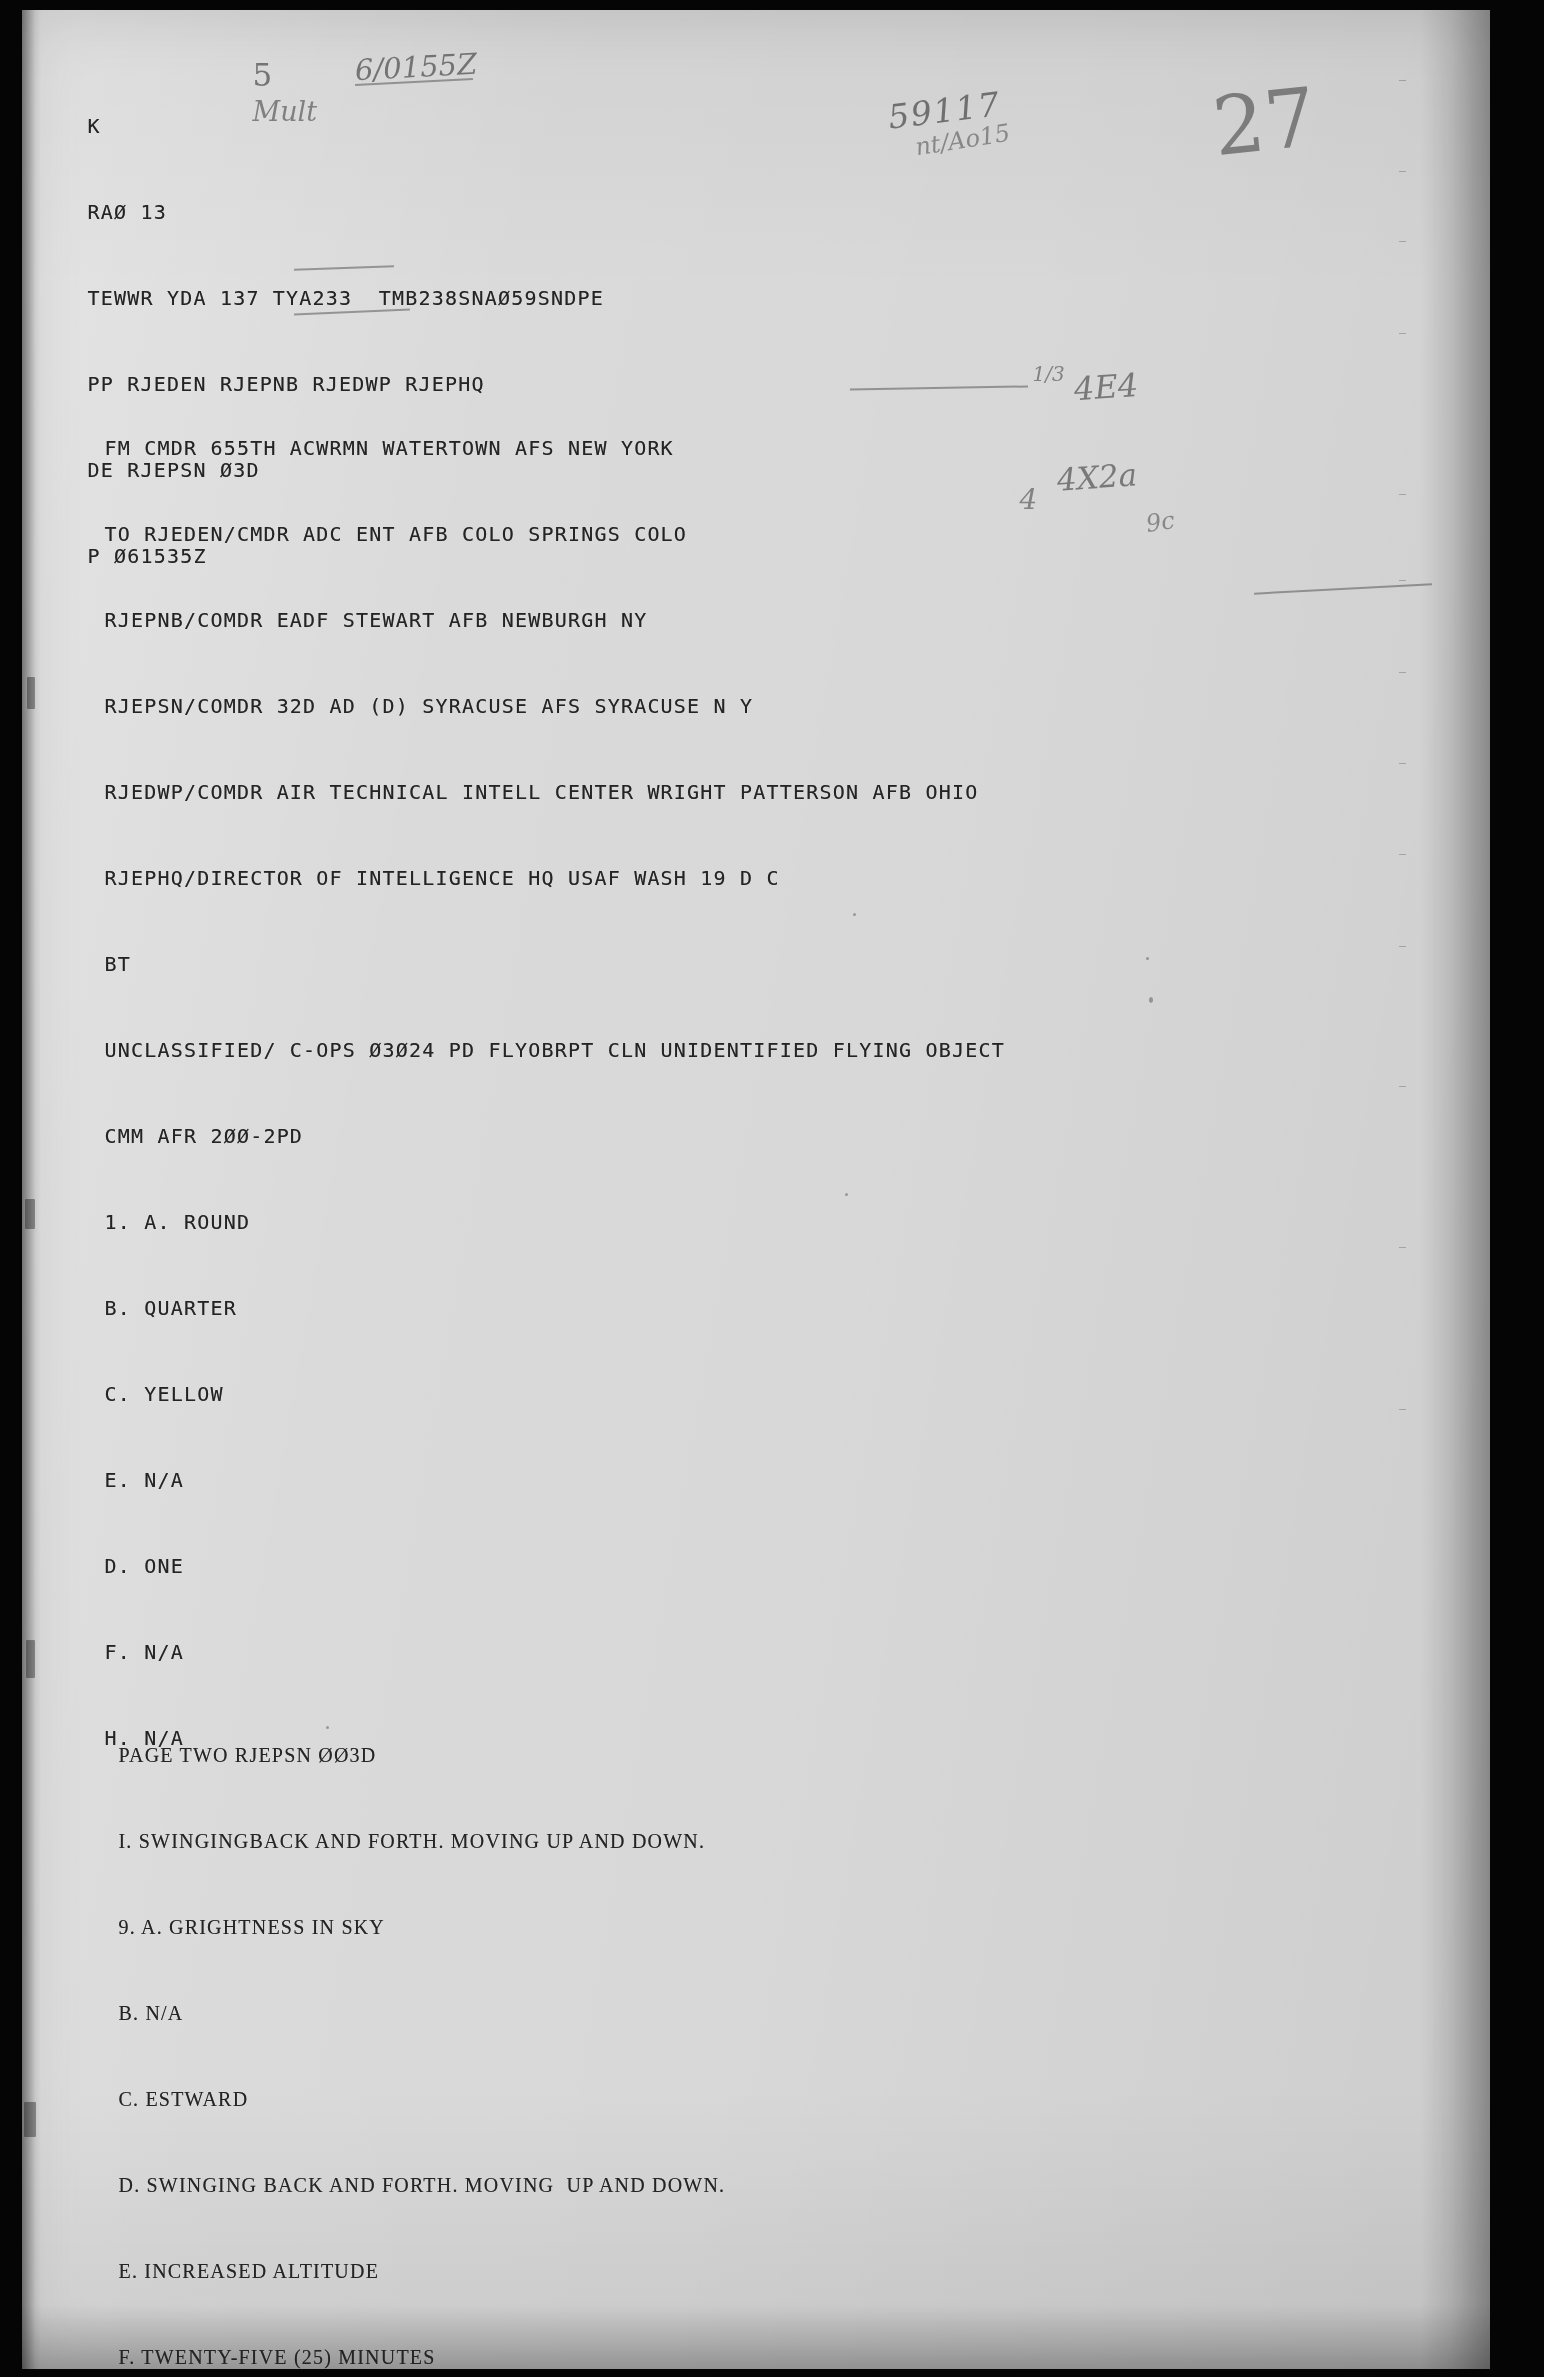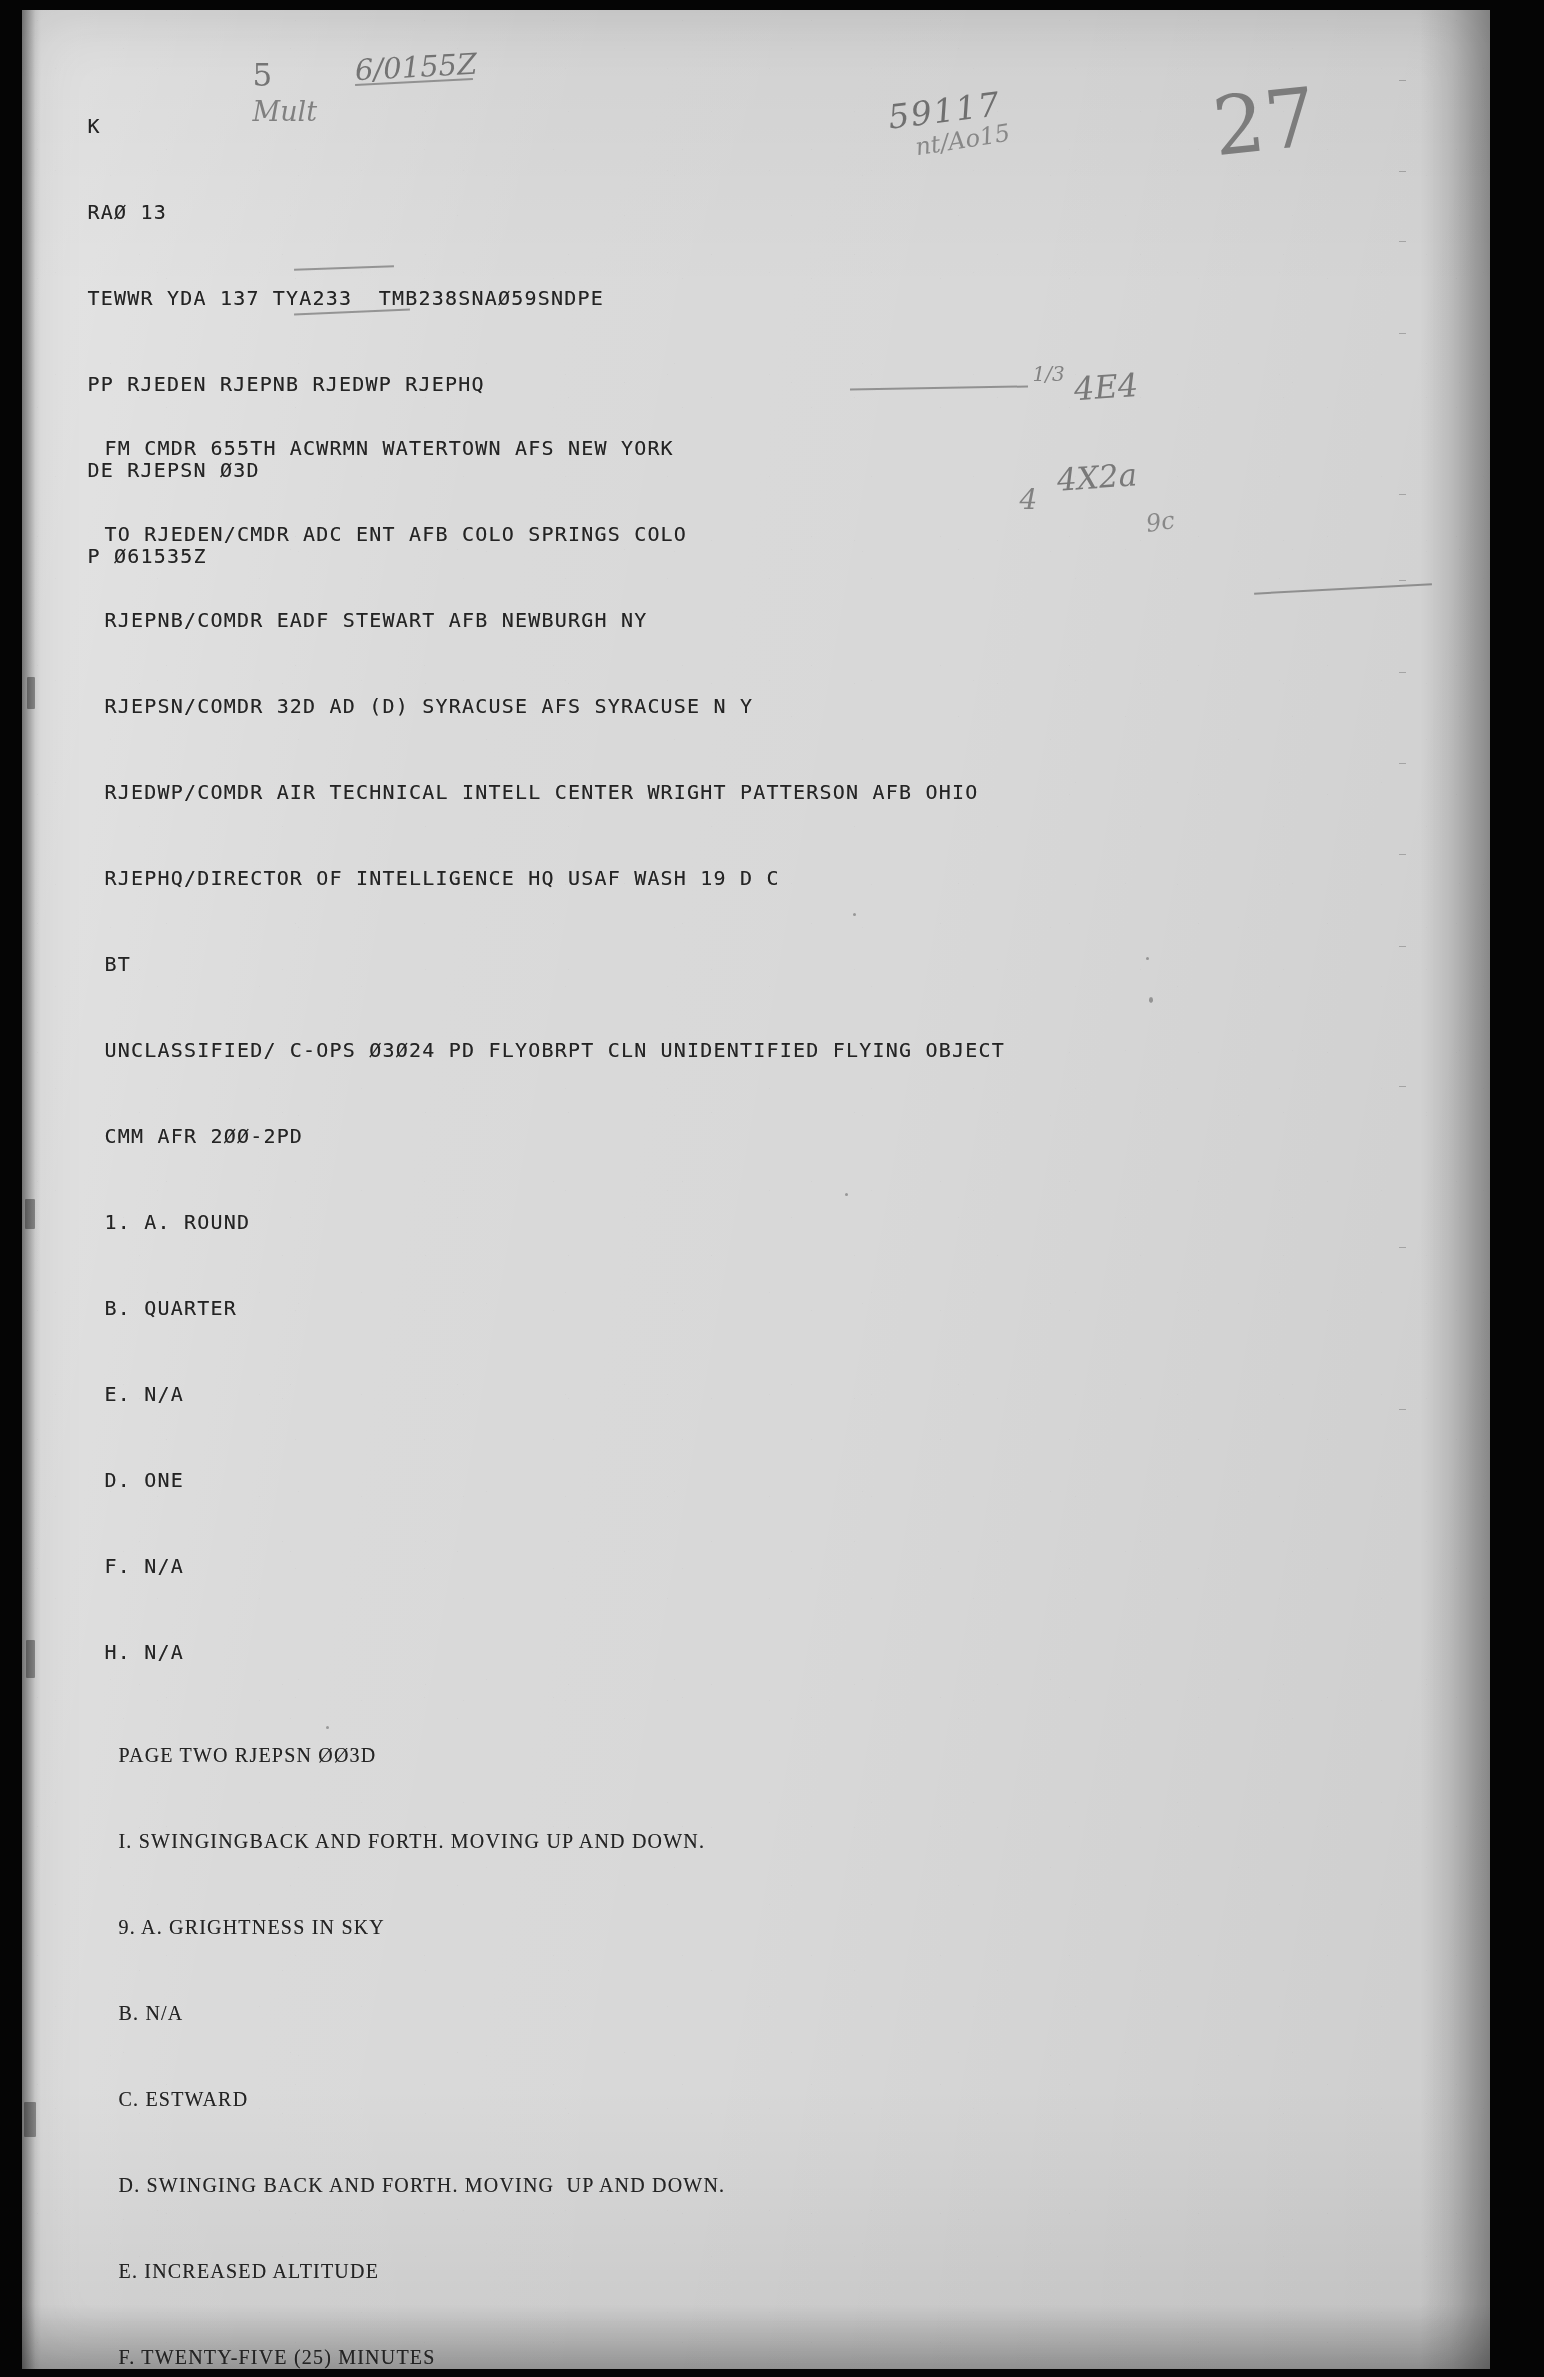--- a/index.html
+++ b/index.html
@@ -229,20 +229,21 @@
       <div class="line">TO RJEDEN/CMDR ADC ENT AFB COLO SPRINGS COLO</div>
       <div class="line">RJEPNB/COMDR EADF STEWART AFB NEWBURGH NY</div>
       <div class="line">RJEPSN/COMDR 32D AD (D) SYRACUSE AFS SYRACUSE N Y</div>
       <div class="line">RJEDWP/COMDR AIR TECHNICAL INTELL CENTER WRIGHT PATTERSON AFB OHIO</div>
       <div class="line">RJEPHQ/DIRECTOR OF INTELLIGENCE HQ USAF WASH 19 D C</div>
       <div class="line">BT</div>
       <div class="line">UNCLASSIFIED/ C-OPS Ø3Ø24 PD FLYOBRPT CLN UNIDENTIFIED FLYING OBJECT</div>
       <div class="line">CMM AFR 2ØØ-2PD</div>
       <div class="line">1. A. ROUND</div>
       <div class="line">B. QUARTER</div>
+      <div class="line">C. YELLOW</div>
       <div class="line">E. N/A</div>
       <div class="line">D. ONE</div>
       <div class="line">F. N/A</div>
       <div class="line">H. N/A</div>
     </div>
 
     <div class="tele" id="page-two-block">
       <div class="line">PAGE TWO RJEPSN ØØ3D</div>
       <div class="line">I. SWINGINGBACK AND FORTH. MOVING UP AND DOWN.</div>
       <div class="line">9. A. GRIGHTNESS IN SKY</div>

